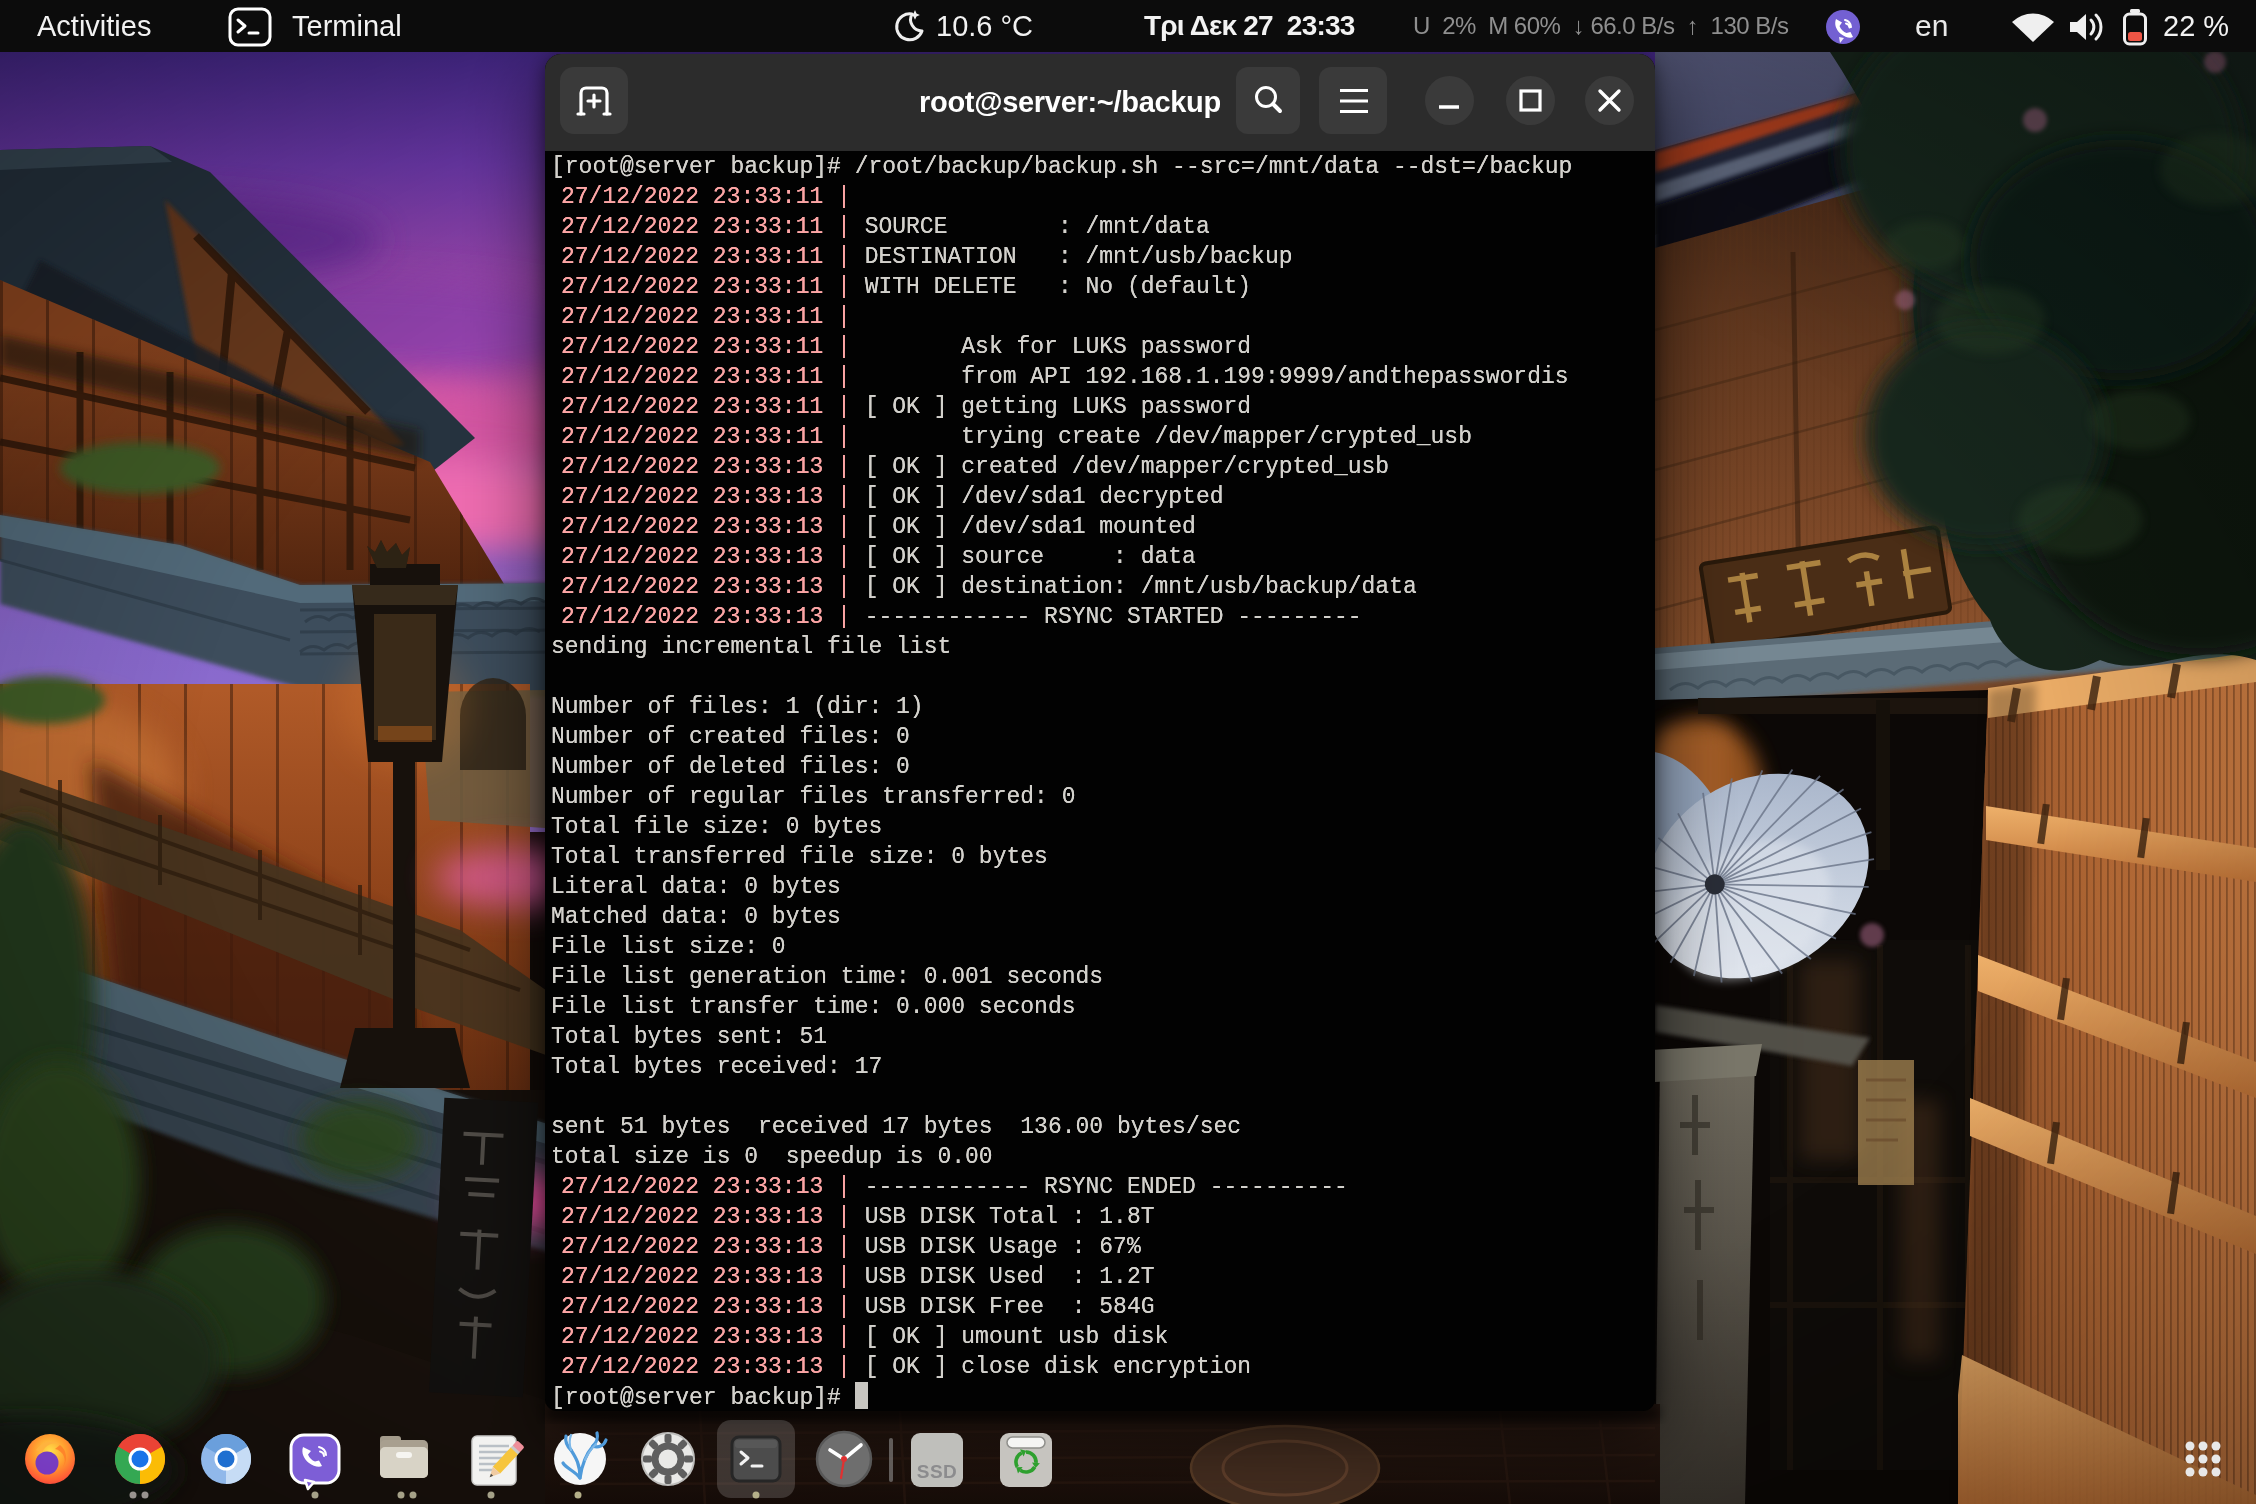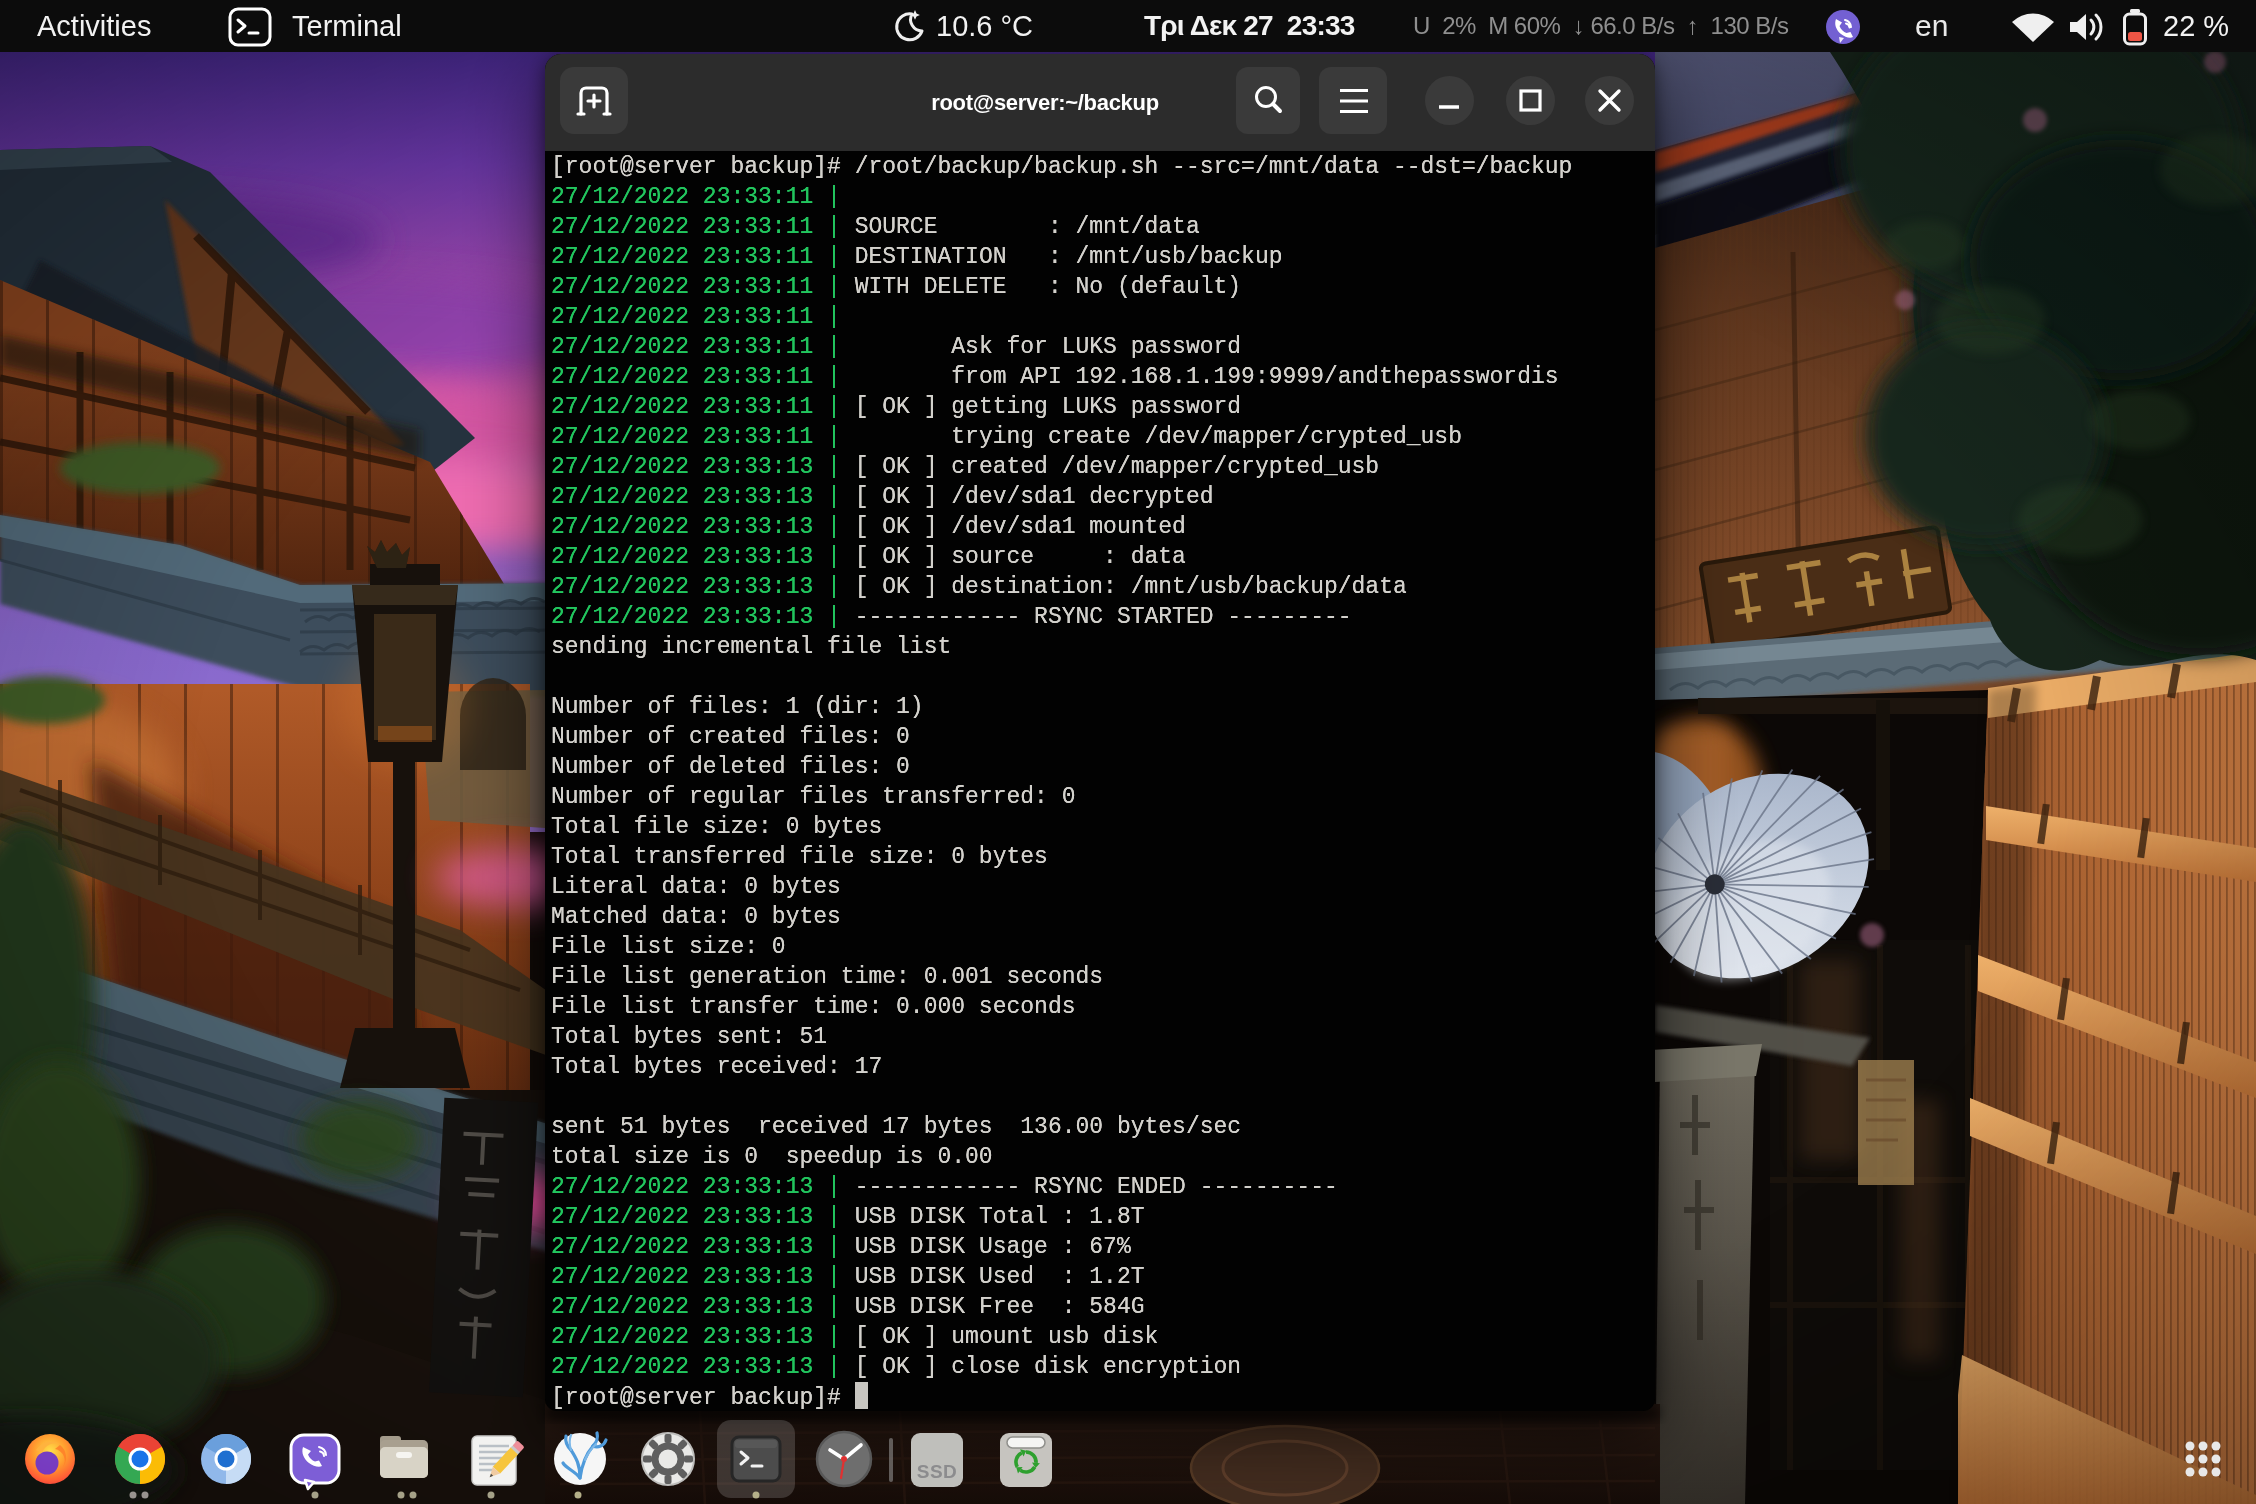--- a/index.html
+++ b/index.html
@@ -1,24 +1,24 @@
 <!DOCTYPE html>
 <html><head><meta charset="utf-8">
 <style>
 html,body{margin:0;padding:0;background:#000;}
 #screen{position:relative;width:2256px;height:1504px;overflow:hidden;font-family:"Liberation Sans",sans-serif;}
 #wall{position:absolute;left:0;top:0;}
 #topbar{position:absolute;left:0;top:0;width:2256px;height:52px;background:#0c0c0c;color:#f2f2f2;z-index:10;}
 #topbar .t{position:absolute;top:0;height:68px;line-height:52px;font-size:29px;white-space:pre;}
 #win{position:absolute;left:545px;top:54px;width:1110px;height:1357px;border-radius:16px 16px 12px 12px;overflow:hidden;box-shadow:0 25px 80px rgba(0,0,0,.65), 0 4px 18px rgba(0,0,0,.5);z-index:5;background:#020202;}
 #titlebar{position:absolute;left:0;top:0;width:100%;height:97px;background:#2c2c2c;}
-#title{position:absolute;left:500px;top:0;transform:translateX(-50%);line-height:97px;font-size:22px;letter-spacing:-0.3px;font-weight:bold;color:#fff;white-space:pre;}
+#title{position:absolute;left:525px;top:0;transform:translateX(-50%);line-height:97px;font-size:29px;letter-spacing:-0.3px;font-weight:bold;color:#fff;white-space:pre;}
 .hbtn{position:absolute;background:#3a3a3a;}
 #term{position:absolute;left:0;top:97px;margin:0;padding:1px 0 0 6px;font-family:"Liberation Mono",monospace;font-size:23px;line-height:30px;color:#d3d1cc;white-space:pre;text-shadow:0 0 0.6px currentColor;}
-#term .c{color:#22c55e;}
+#term .c{color:#fca5a5;margin-left:10px;}
 #term .cur{display:inline-block;width:13.8px;height:27px;background:#c8c6c1;vertical-align:-5px;}
 #dock{position:absolute;left:0;top:0;z-index:8;}
 </style></head>
 <body>
 <div id="screen">
 <svg id="wall" width="2256" height="1504" viewBox="0 0 2256 1504">
 <defs>
 <linearGradient id="skyL" x1="0" y1="52" x2="0" y2="800" gradientUnits="userSpaceOnUse">
 <stop offset="0" stop-color="#4a2b92"></stop>
           <stop offset=".15" stop-color="#6f3aae"></stop>

